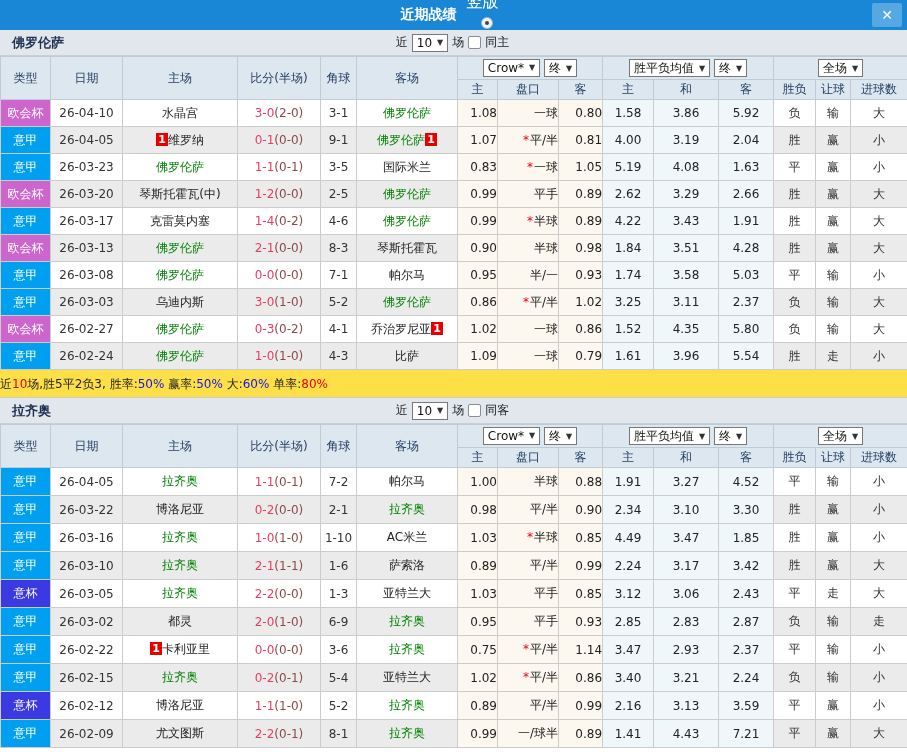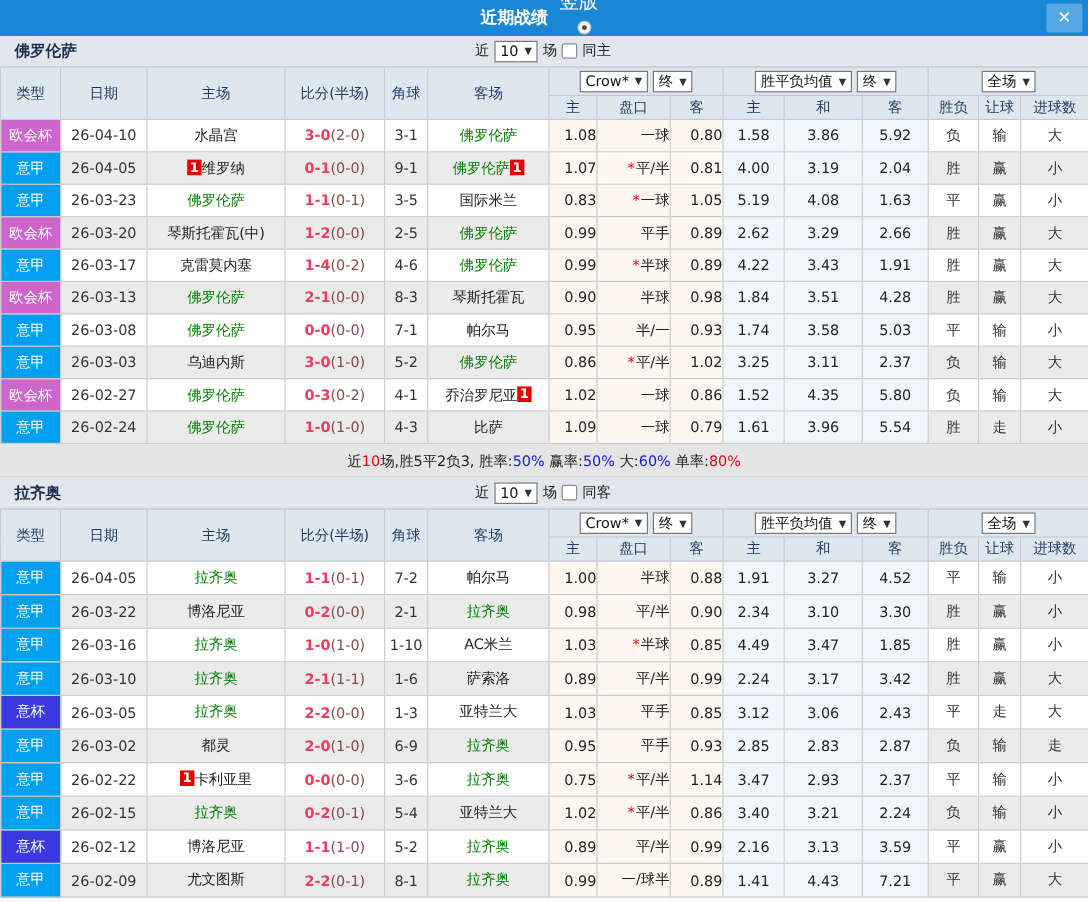--- a/index.html
+++ b/index.html
@@ -30,31 +30,31 @@
   .hdr-top th { height:23px; }
   .hdr-sub th { height:20px; }
   .grid td { border:1px solid #ccc; text-align:center; font-size:12px; color:#333; padding:0; height:27px; vertical-align:middle; }
   .grid-1 td { height:28px; }
   tr.alt td { background:#ebebeb; }
   td.league { color:#fff; }
   td.crow { background:var(--crow-col-bg) !important; color:#222;text-align:right; }
   td.mean { background:var(--mean-col-bg) !important; color:#222; }
   .team-nm { color:#222; }
   .team-nm.green { color:var(--team-green); }
-  .score-main { color:var(--score-red);font-weight:bold; }
+  .score-main { color:var(--score-red); }
   .score-half { color:var(--half-red); }
   .star { color:var(--red); margin-right:1px; }
   .num-badge { display:inline-block; min-width:12px; height:13px; background:#e60000; color:#fff; font-size:11px; font-weight:bold; line-height:13px; text-align:center; vertical-align:1px; }
   .c-red { color:var(--red); }
   .c-green { color:var(--green); }
   .c-blue { color:var(--blue); }
   .c-base { color:#222; }
 
   
-  .summary { height:28px; line-height:28px; text-align:center; font-size:12px; color:#222; background:#e5e5e5; border-bottom:1px solid #ccc; }
+  .summary { height:28px; line-height:28px; font-size:12px; color:#222; background:#fde047; border-bottom:1px solid #ccc; }
 </style>
 </head>
 <body>
 
 <div class="app">
 
   <div class="titlebar">
     <span class="tb-title">近期战绩</span>
     <span class="radio-group" id="layout-radios">
         <span class="radio"></span>

